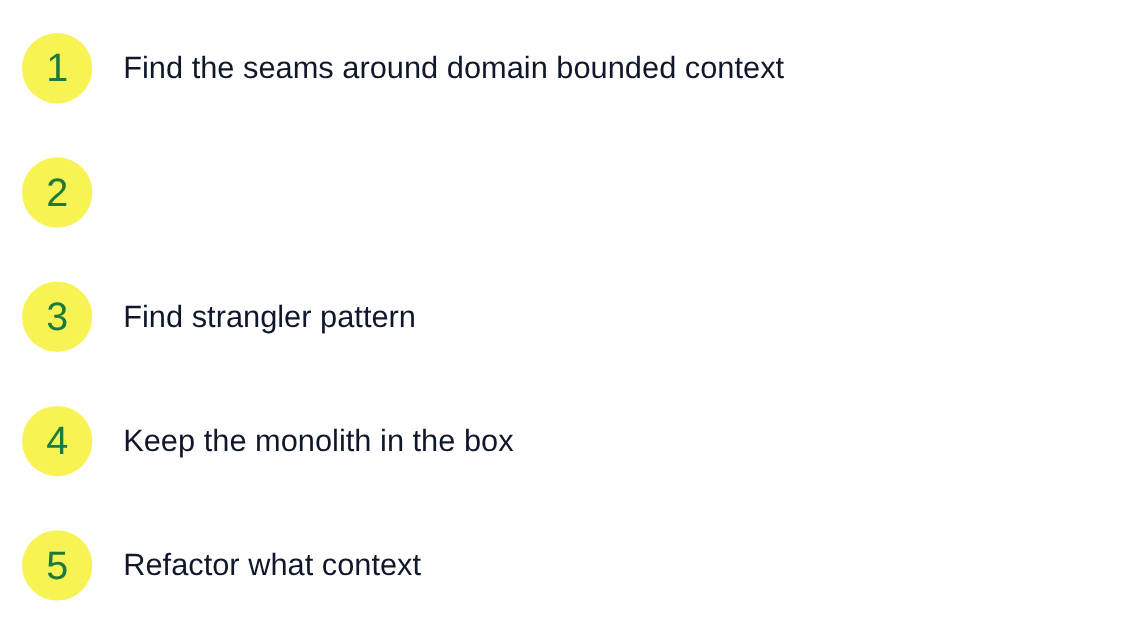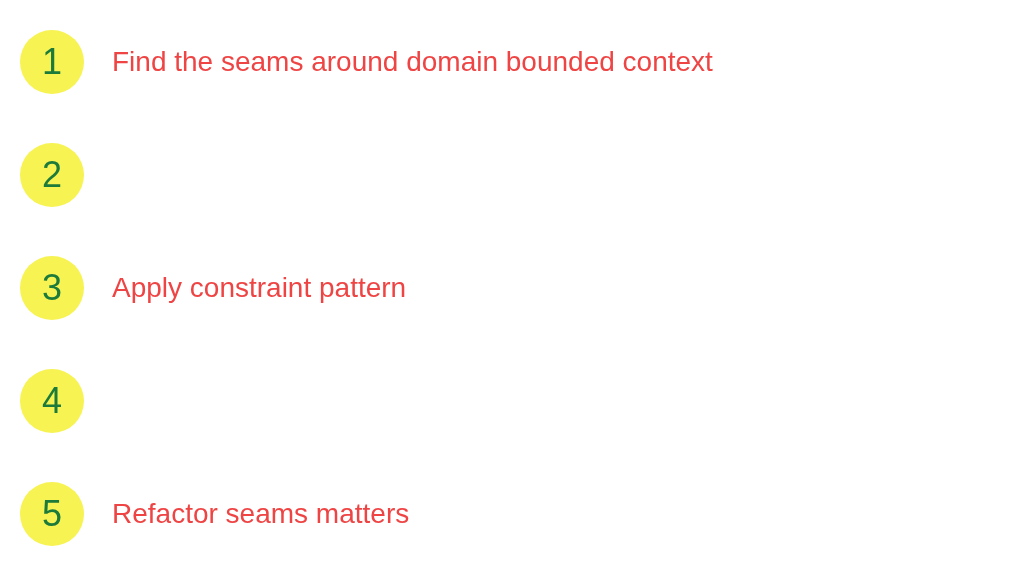--- a/index.html
+++ b/index.html
@@ -37,21 +37,21 @@
       justify-content: center;
       flex-shrink: 0;
     }
     .number {
       font-size: 36px;
       font-weight: 400;
       color: #1c7a3a;
     }
     .label {
       font-size: 28px;
-      color: #ef4444;
+      color: #0f172a;
       font-weight: 400;
     }
   </style>
 </head>
 <body>
 
 <div class="slide">
 
   <div class="list-item">
     <div class="number-badge">
@@ -63,29 +63,30 @@
   <div class="list-item">
     <div class="number-badge">
       <span class="number">2</span>
     </div>
   </div>
 
   <div class="list-item">
     <div class="number-badge">
       <span class="number">3</span>
     </div>
-    <span class="label">Apply constraint pattern</span>
+    <span class="label">Find strangler pattern</span>
   </div>
 
   <div class="list-item">
     <div class="number-badge">
       <span class="number">4</span>
     </div>
+    <span class="label">Keep the monolith in the box</span>
   </div>
 
   <div class="list-item">
     <div class="number-badge">
       <span class="number">5</span>
     </div>
-    <span class="label">Refactor seams matters</span>
+    <span class="label">Refactor what context</span>
   </div>
 
 </div>
 
 </body></html>

